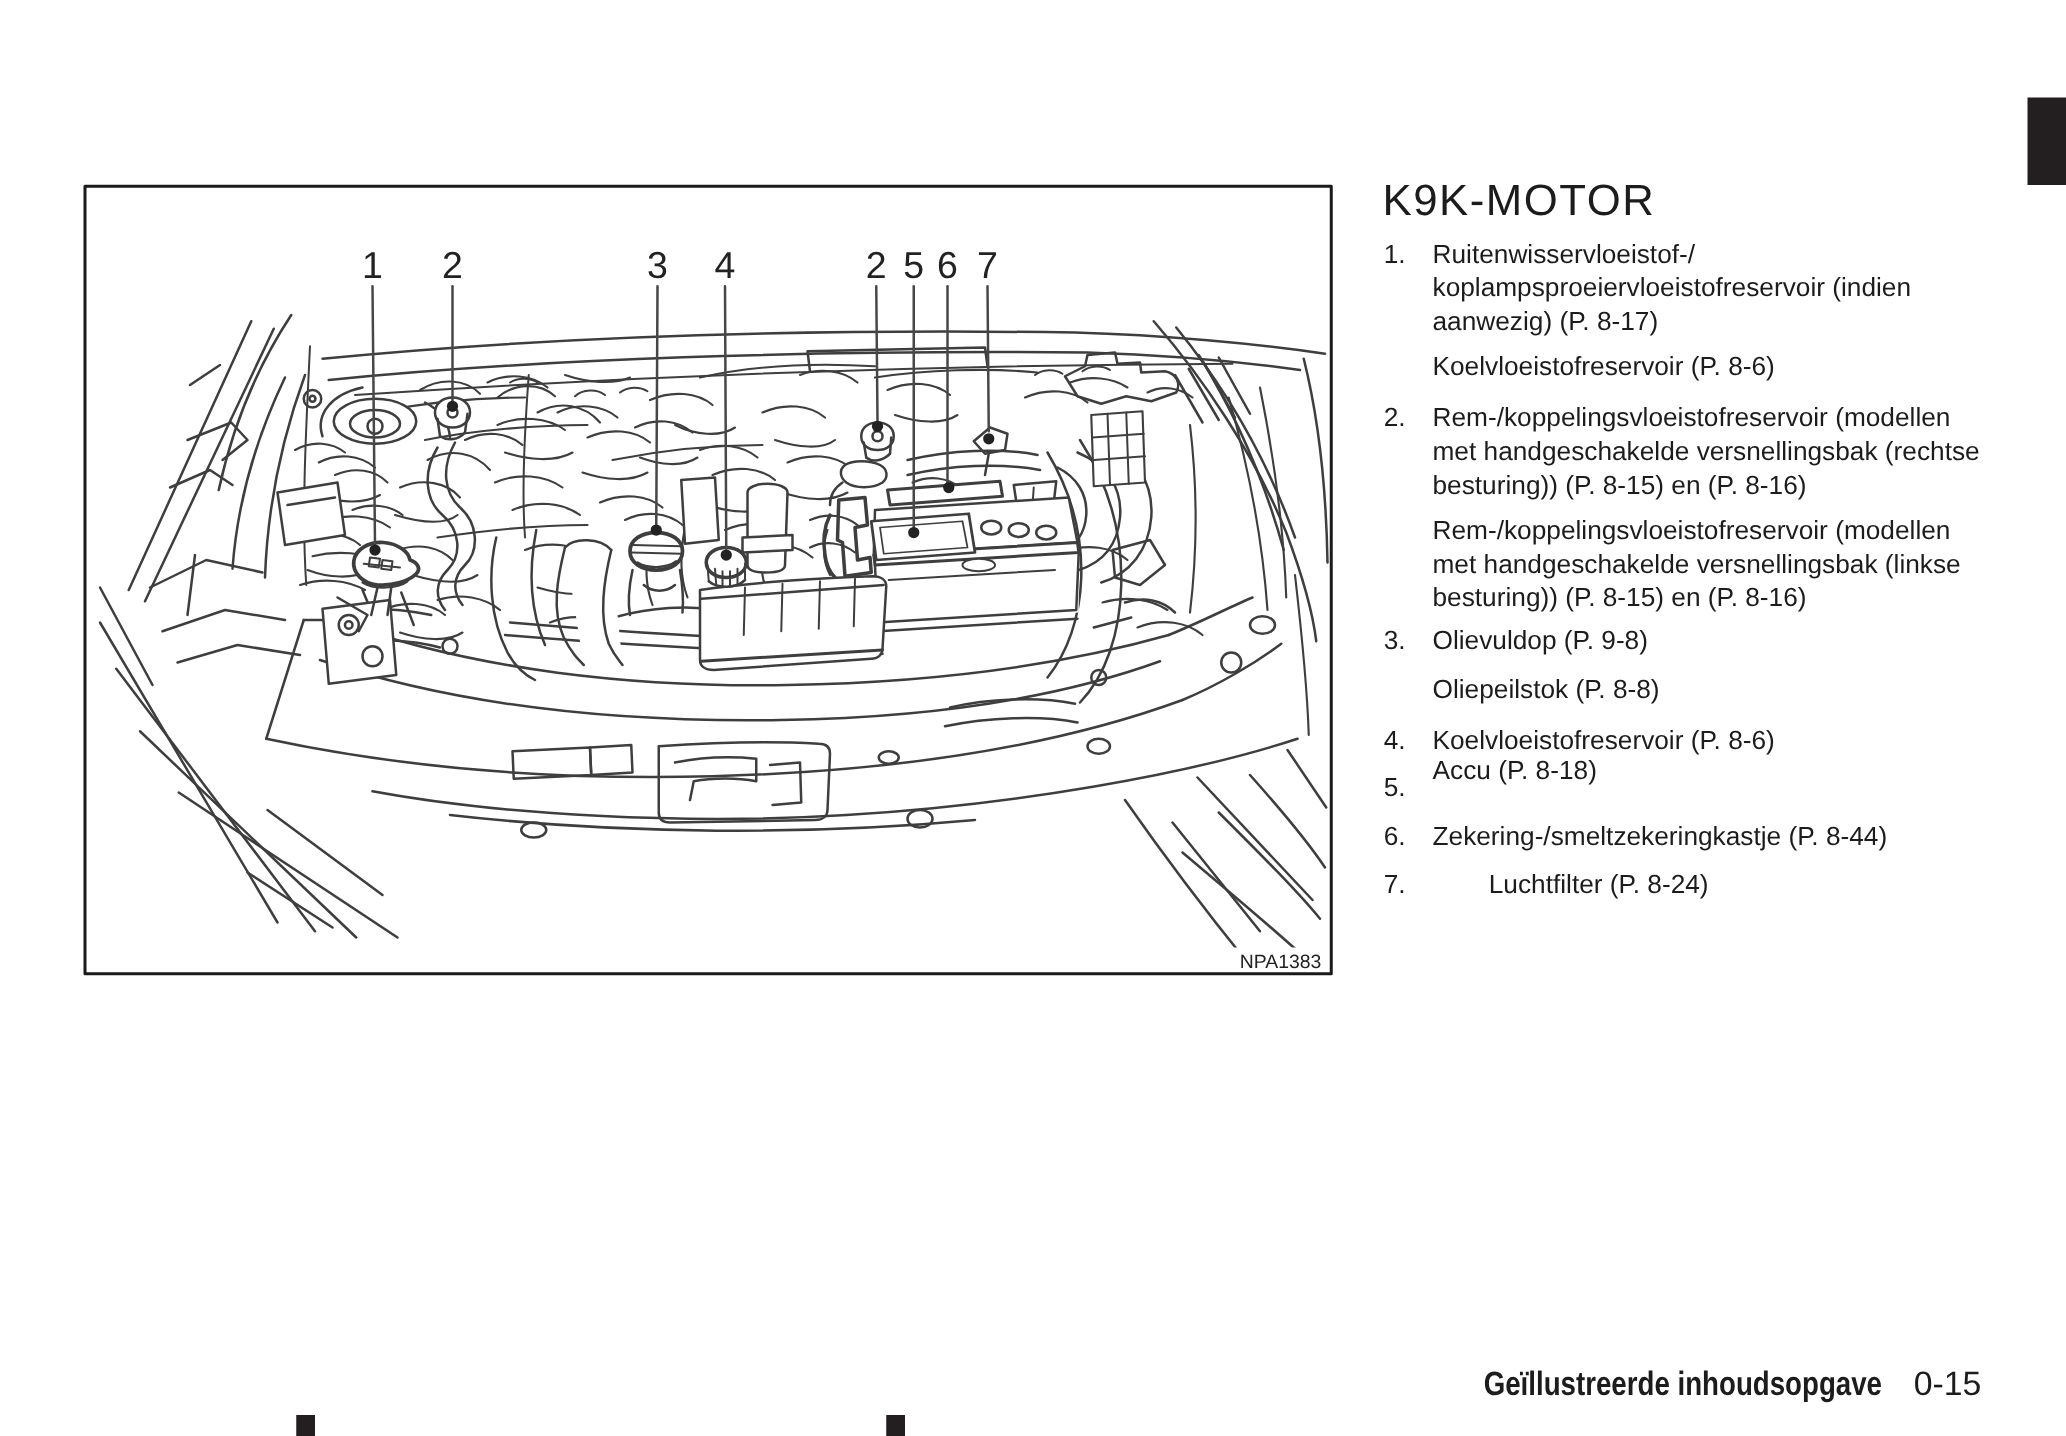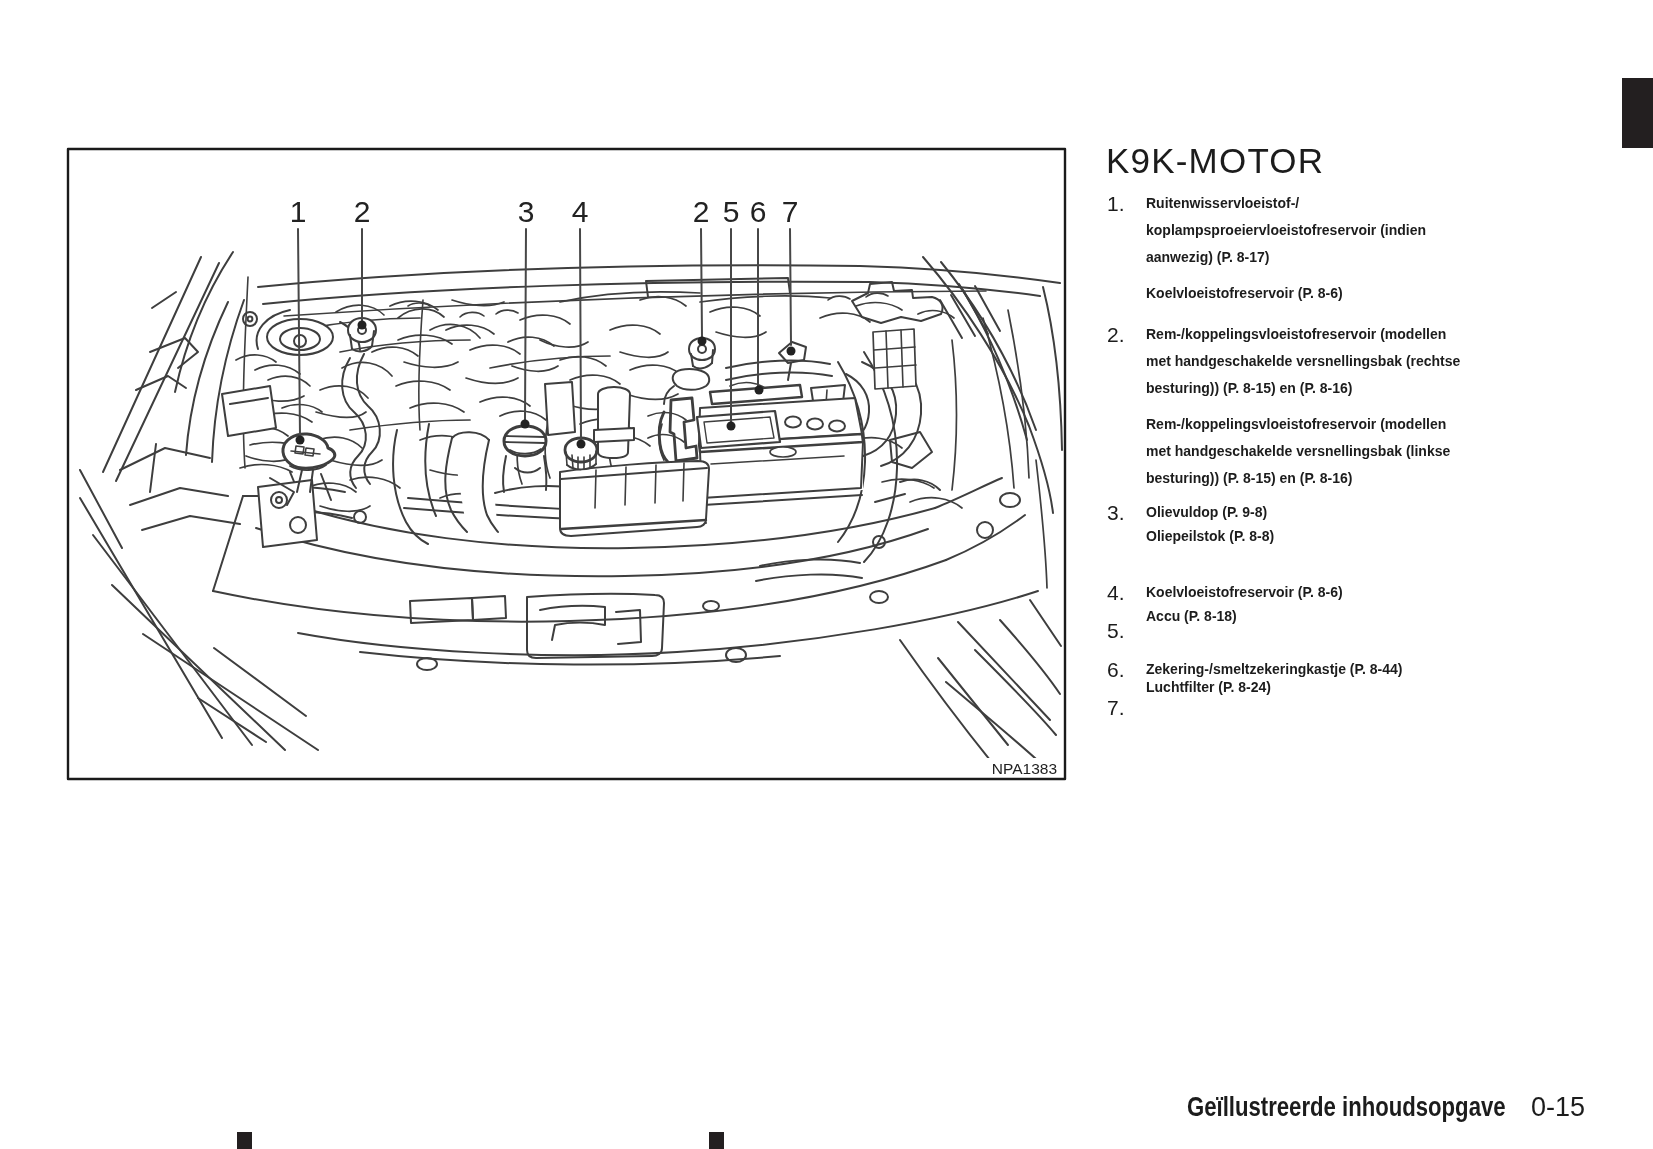--- a/index.html
+++ b/index.html
@@ -1,20 +1,20 @@
 <!DOCTYPE html>
 <html><head>
 <meta charset="utf-8">
 <style>
   html,body{margin:0;padding:0;}
   body{width:1653px;height:1149px;background:#ffffff;position:relative;overflow:hidden;
        font-family:"Liberation Sans",sans-serif;color:#1c1c1c;}
   .abs{position:absolute;}
   .num{position:absolute;left:1107px;width:38px;font-size:21px;line-height:27px;}
-  .itm{position:absolute;left:1146px;width:462px;font-size:14px;line-height:27px;font-weight:bold;}
+  .itm{position:absolute;left:1146px;width:462px;font-size:21px;line-height:27px;}
 </style>
 </head>
 <body>
 
 <svg class="abs" style="left:0;top:0" width="1653" height="1149" viewBox="0 0 1653 1149" fill="none" stroke-linecap="round" stroke-linejoin="round">
 
 <rect x="68" y="149" width="997" height="630" fill="#ffffff" stroke="#1a1a1a" stroke-width="2.4"></rect>
 <g stroke="#3e3e3e" stroke-width="2" fill="none">
 
 <g>
@@ -440,37 +440,37 @@
 <div class="num" style="top:321px;">2.</div>
 
 <div class="itm" style="top:321px;">Rem-/koppelingsvloeistofreservoir (modellen<br>met handgeschakelde versnellingsbak (rechtse<br>besturing)) (P. 8-15) en (P. 8-16)</div>
 
 <div class="itm" style="top:411px;">Rem-/koppelingsvloeistofreservoir (modellen<br>met handgeschakelde versnellingsbak (linkse<br>besturing)) (P. 8-15) en (P. 8-16)</div>
 
 <div class="num" style="top:499px;">3.</div>
 
 <div class="itm" style="top:499px;">Olievuldop (P. 9-8)</div>
 
-<div class="itm" style="top:523px;">Oliepeilstok (P. 8-8)</div>
+<div class="itm" style="top:538px;">Oliepeilstok (P. 8-8)</div>
 
 <div class="num" style="top:579px;">4.</div>
 
 <div class="itm" style="top:579px;">Koelvloeistofreservoir (P. 8-6)</div>
 
 <div class="num" style="top:617px;">5.</div>
 
 <div class="itm" style="top:603px;">Accu (P. 8-18)</div>
 
 <div class="num" style="top:656px;">6.</div>
 
 <div class="itm" style="top:656px;">Zekering-/smeltzekeringkastje (P. 8-44)</div>
 
 <div class="num" style="top:694px;">7.</div>
 
-<div class="itm" style="top:674px;">Luchtfilter (P. 8-24)</div>
+<div class="itm" style="top:694px;margin-left:45px;">Luchtfilter (P. 8-24)</div>
 
 <div class="abs" style="top:1092px;right:68px;font-size:27px;white-space:nowrap;"><b style="display:inline-block;transform:scaleX(0.82);transform-origin:100% 50%;">Geïllustreerde inhoudsopgave</b><span style="margin-left:25px;">0-15</span></div>
 
 <div class="abs" style="left:1622px;top:78px;width:31px;height:70px;background:#231f20;"></div>
 
 <div class="abs" style="left:237px;top:1132px;width:15px;height:17px;background:#231f20;"></div>
 
 <div class="abs" style="left:709px;top:1132px;width:15px;height:17px;background:#231f20;"></div>
 
 </body></html>

